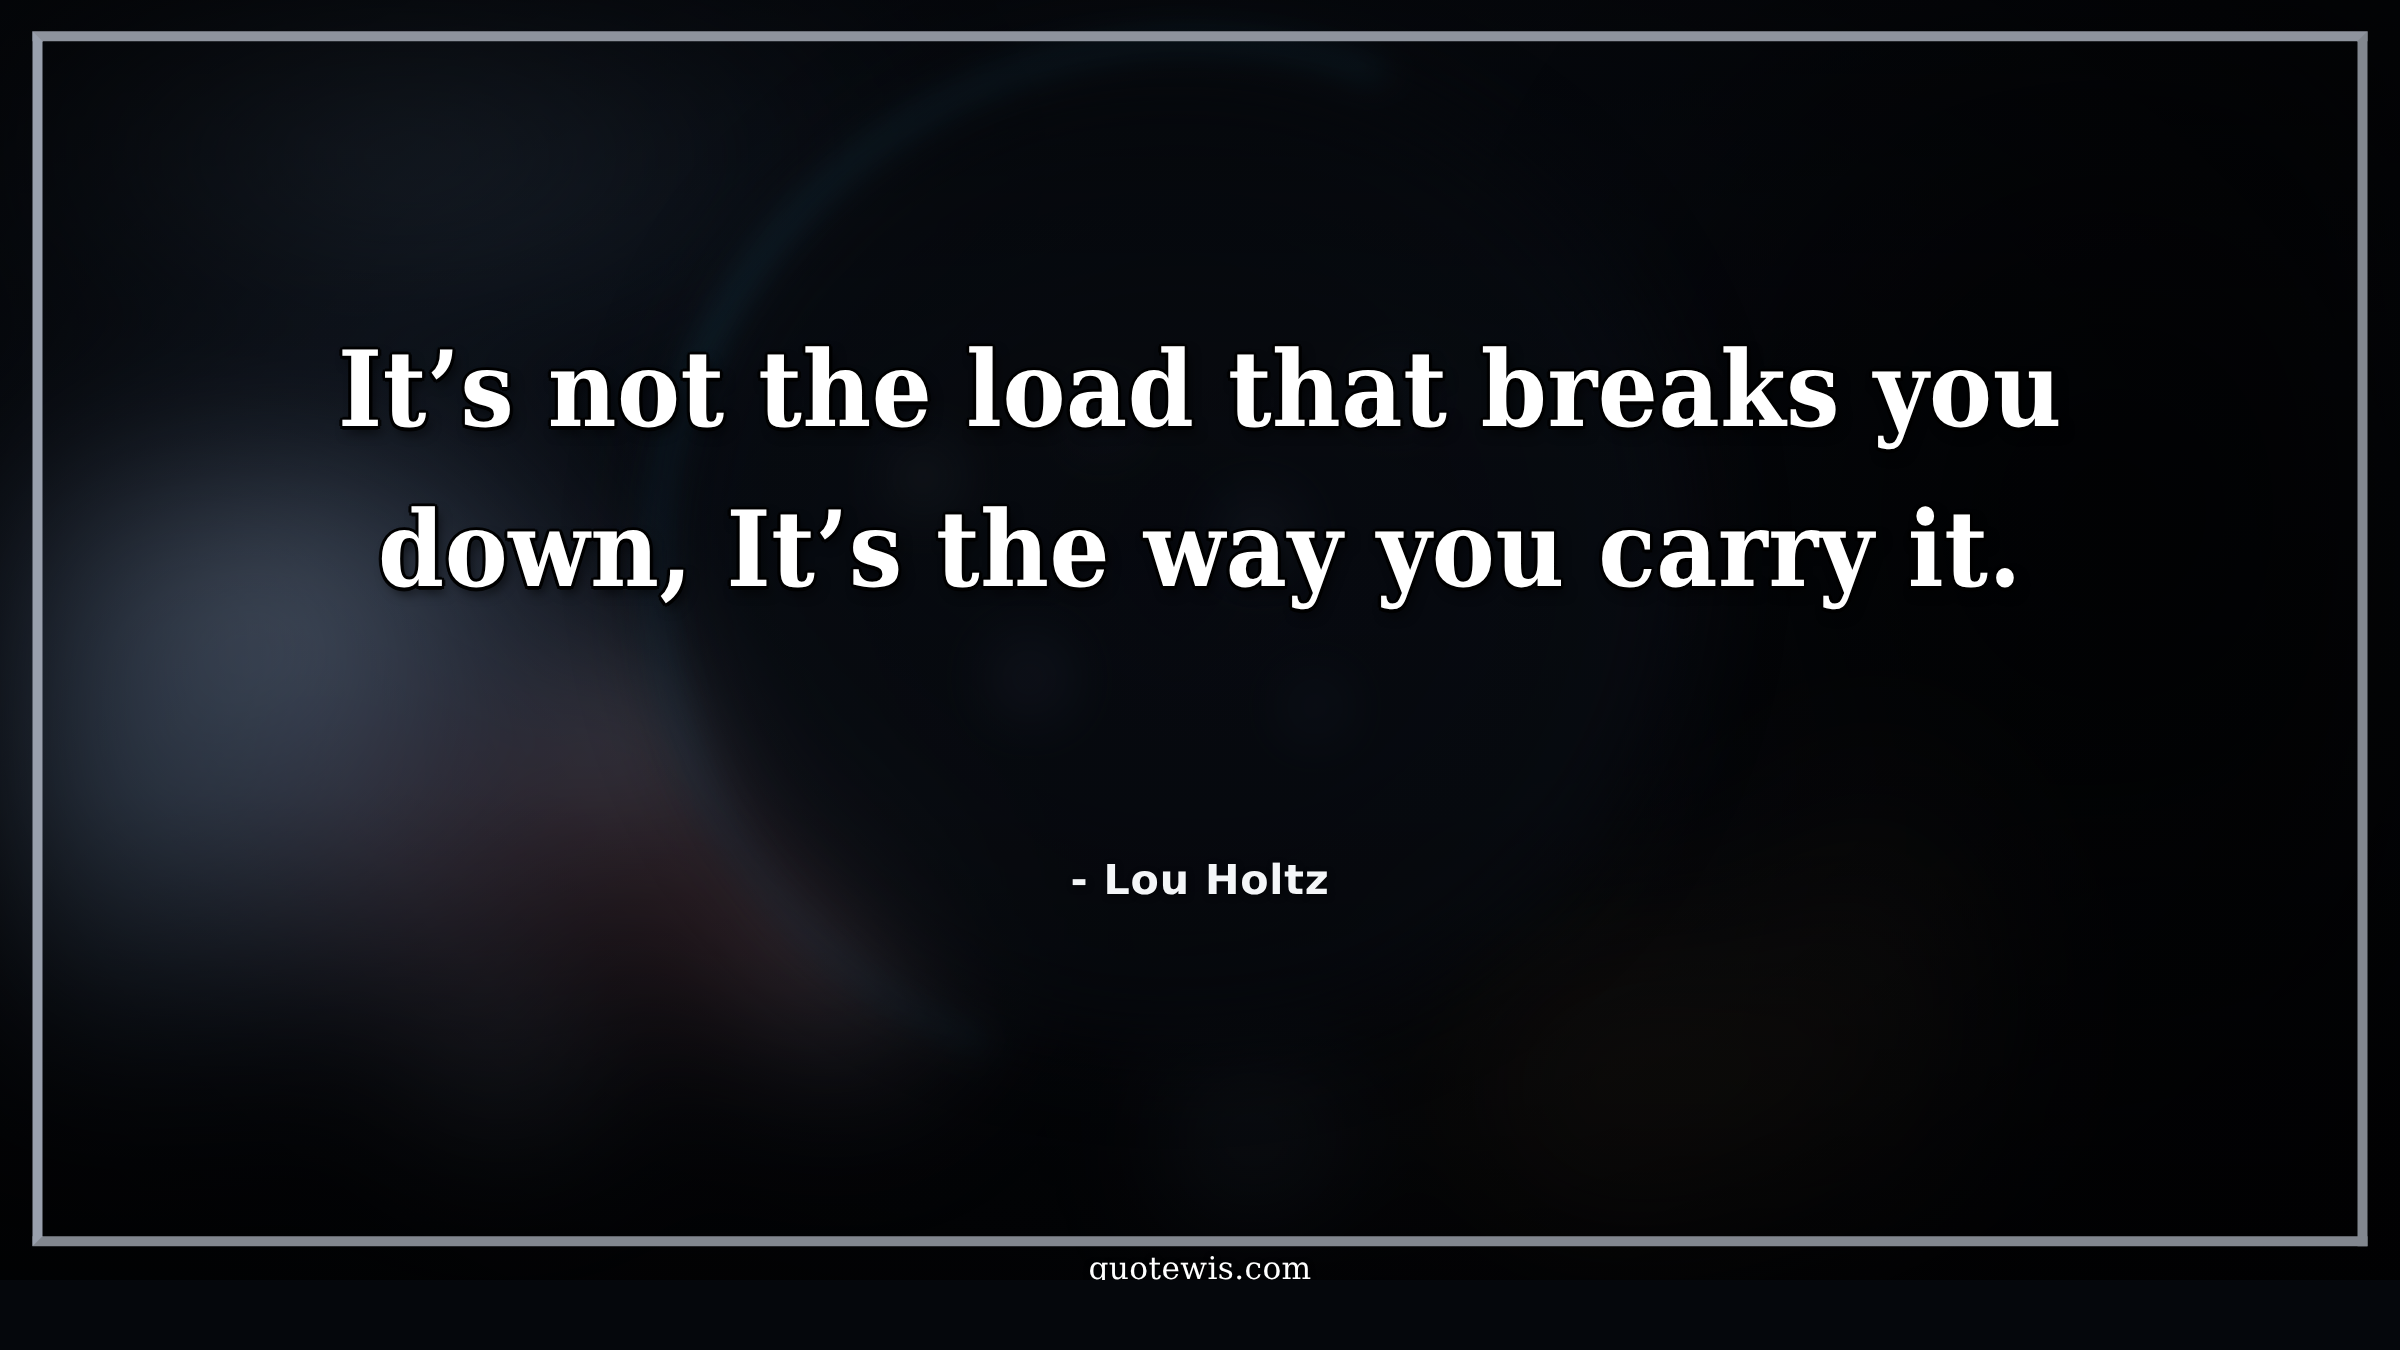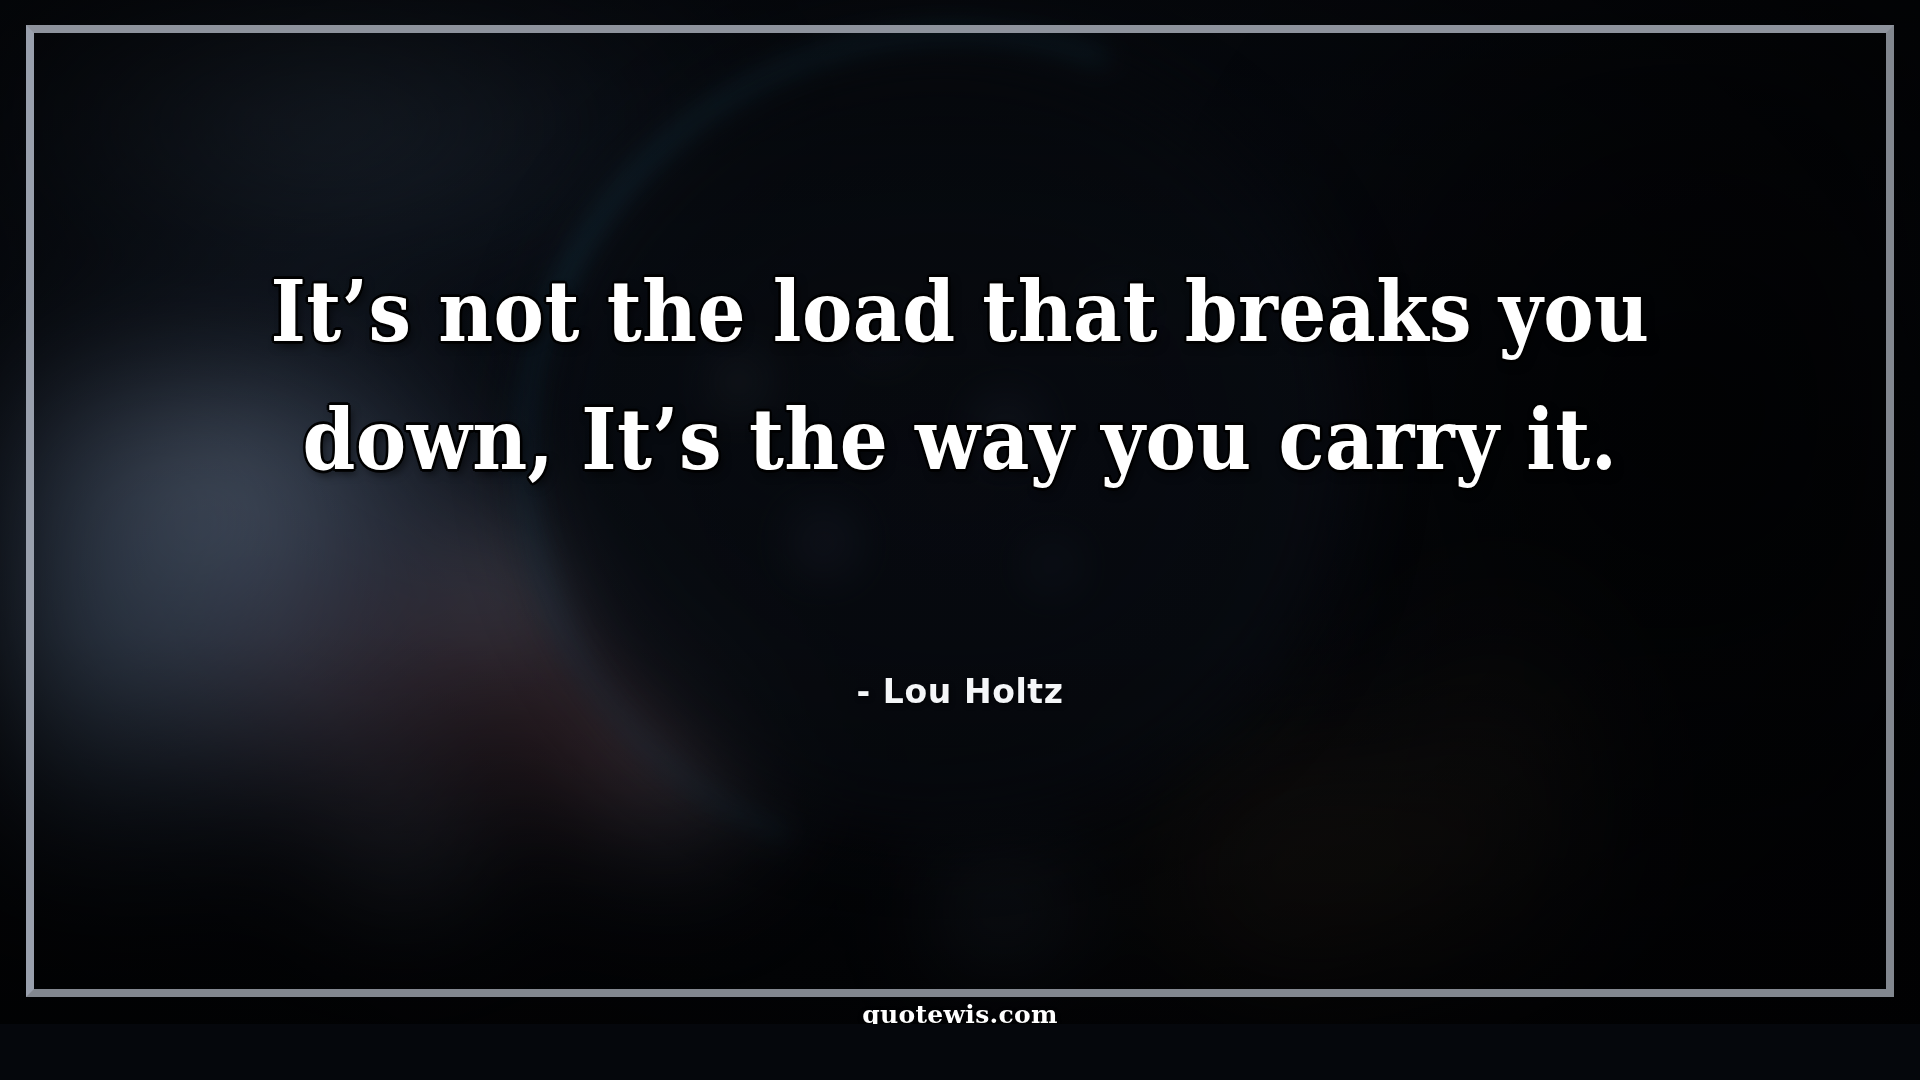--- a/index.html
+++ b/index.html
@@ -194,39 +194,39 @@
        3px  0px 0 rgba(0,0,0,0.80),
        4px  5px 9px rgba(0,0,0,0.55);
   }
 
   .author {
     position: absolute;
     left: 0;
     right: 0;
     top: 672px;
     text-align: center;
-    margin: 0;
+    margin: 12px;
     color: #f4f6f8;
     font-family: "DejaVu Sans", "Liberation Sans", sans-serif;
     font-weight: bold;
     font-size: 33px;
     letter-spacing: 0.6px;
     text-shadow: 1px 2px 5px rgba(0,0,0,0.70);
   }
 
   .watermark {
     position: absolute;
     left: 0;
     right: 0;
     top: 1000px;
     text-align: center;
     margin: 0;
     color: #ffffff;
     font-family: "DejaVu Serif", "Liberation Serif", serif;
-    font-weight: bold;
+    font-weight: normal;
     font-size: 25px;
     letter-spacing: 0.3px;
     text-shadow: 0 2px 5px rgba(0,0,0,0.78);
   }
 </style>
 </head>
 <body>
 
 <div id="stage">
 

